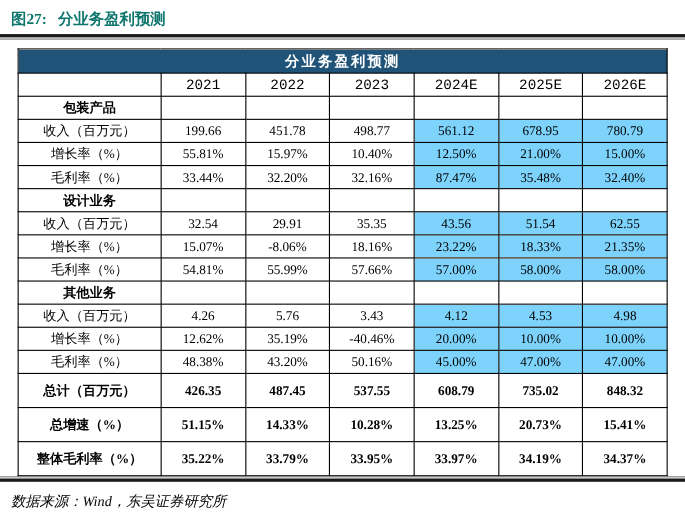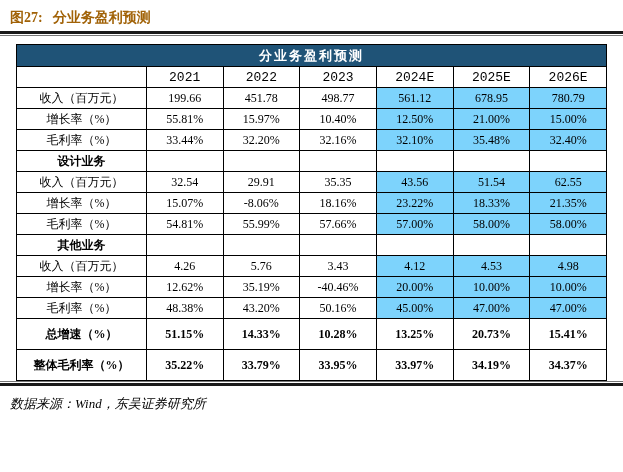--- a/index.html
+++ b/index.html
@@ -4,21 +4,21 @@
 <style>
   html,body{margin:0;padding:0;}
   body{
     width:623px;height:472px;background:#ffffff;overflow:hidden;
     font-family:"Liberation Serif","DejaVu Serif",serif;
     color:#000;
   }
   .page{position:relative;width:623px;height:472px;}
   .fig-title{
     padding:9px 0 4px 10px;
-    font-size:14px;font-weight:bold;color:#a16207;
+    font-size:14px;font-weight:bold;color:#0f766e;
   }
   .fig-title .gap{display:inline-block;width:10px;}
   .rule{width:623px;}
   .rule-top{border-top:3px solid #1a1a1a;border-bottom:1px solid #777;height:1px;}
   .rule-bottom{border-top:1px solid #777;border-bottom:3px solid #1a1a1a;height:1px;}
   table{
     margin:8px 0 0 16px;width:591px;
     border-collapse:collapse;table-layout:fixed;
     font-size:12px;
   }
@@ -72,20 +72,29 @@
         <th>2021</th>
         <th>2022</th>
         <th>2023</th>
         <th>2024E</th>
         <th>2025E</th>
         <th>2026E</th>
       </tr>
     </thead>
     <tbody>
         <tr>
+          <td class="section-label">包装产品</td>
+          <td></td>
+          <td></td>
+          <td></td>
+          <td></td>
+          <td></td>
+          <td></td>
+        </tr>
+        <tr>
           <td class="row-label">收入（百万元）</td>
           <td>199.66</td>
           <td>451.78</td>
           <td>498.77</td>
           <td class="hl">561.12</td>
           <td class="hl">678.95</td>
           <td class="hl">780.79</td>
         </tr>
         <tr>
           <td class="row-label">增长率（%）</td>
@@ -94,21 +103,21 @@
           <td>10.40%</td>
           <td class="hl">12.50%</td>
           <td class="hl">21.00%</td>
           <td class="hl">15.00%</td>
         </tr>
         <tr>
           <td class="row-label">毛利率（%）</td>
           <td>33.44%</td>
           <td>32.20%</td>
           <td>32.16%</td>
-          <td class="hl">32.10%</td>
+          <td class="hl">87.47%</td>
           <td class="hl">35.48%</td>
           <td class="hl">32.40%</td>
         </tr>
         <tr>
           <td class="section-label">设计业务</td>
           <td></td>
           <td></td>
           <td></td>
           <td></td>
           <td></td>
@@ -169,20 +178,29 @@
           <td class="hl">10.00%</td>
         </tr>
         <tr>
           <td class="row-label">毛利率（%）</td>
           <td>48.38%</td>
           <td>43.20%</td>
           <td>50.16%</td>
           <td class="hl">45.00%</td>
           <td class="hl">47.00%</td>
           <td class="hl">47.00%</td>
+        </tr>
+        <tr class="total-row">
+          <td class="row-label">总计（百万元）</td>
+          <td>426.35</td>
+          <td>487.45</td>
+          <td>537.55</td>
+          <td>608.79</td>
+          <td>735.02</td>
+          <td>848.32</td>
         </tr>
         <tr class="total-row">
           <td class="row-label">总增速（%）</td>
           <td>51.15%</td>
           <td>14.33%</td>
           <td>10.28%</td>
           <td>13.25%</td>
           <td>20.73%</td>
           <td>15.41%</td>
         </tr>

